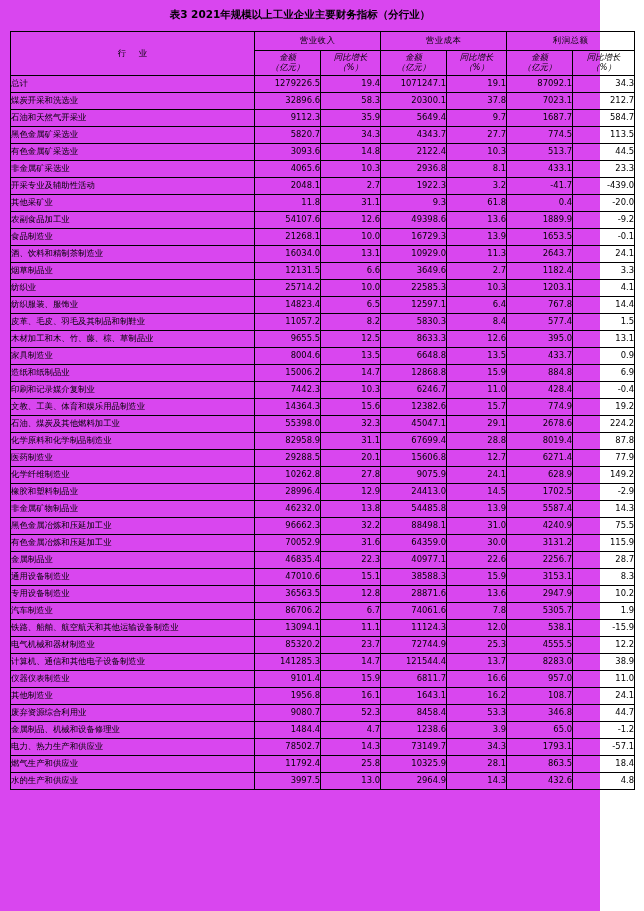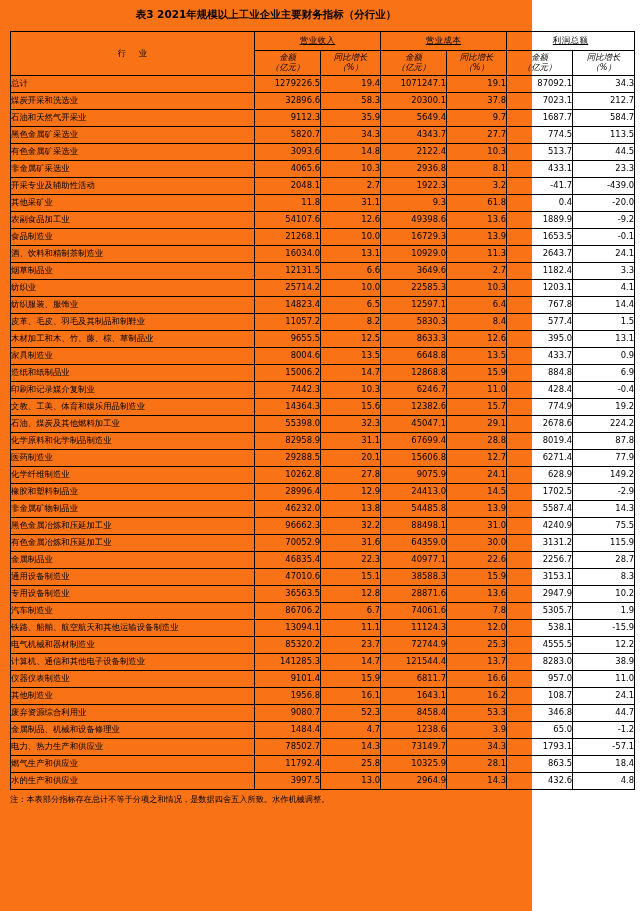--- a/index.html
+++ b/index.html
@@ -2,24 +2,24 @@
 <html><head>
 <meta charset="utf-8">
 <style>
   * { box-sizing: border-box; }
   html, body {
     margin: 0; padding: 0;
     background: #ffffff;
     font-family: "DejaVu Sans", "Liberation Sans", sans-serif;
   }
   #page {
-    width: 532px;
+    width: 600px;
     min-height: 911px;
     position: relative;
-    background: #f97316;
+    background: #d946ef;
     padding: 0;
   }
   .title {
     text-align: center;
     font-size: 10.5px;
     font-weight: bold;
     color: #000;
     padding: 8px 0 9px 0;
     letter-spacing: 0px;
   }
@@ -46,21 +46,20 @@
   }
   thead th {
     text-align: center;
     font-weight: normal;
     vertical-align: middle;
   }
   th.grp {
     height: 19px;
     font-size: 8.6px;
     letter-spacing: 0.5px;
-    text-decoration: underline;
   }
   th.sub {
     height: 25px;
     font-size: 8.2px;
     font-style: italic;
   }
   th.indcol {
     font-size: 9px;
     letter-spacing: 5px;
     text-indent: 5px;
@@ -517,14 +516,13 @@
           <td class="num">3997.5</td>
           <td class="num">13.0</td>
           <td class="num">2964.9</td>
           <td class="num">14.3</td>
           <td class="num">432.6</td>
           <td class="num">4.8</td>
         </tr>
       </tbody>
   </table>
 
-  <div class="note">注：本表部分指标存在总计不等于分项之和情况，是数据四舍五入所致。水作机械调整。</div>
 </div>
 
 </body></html>

